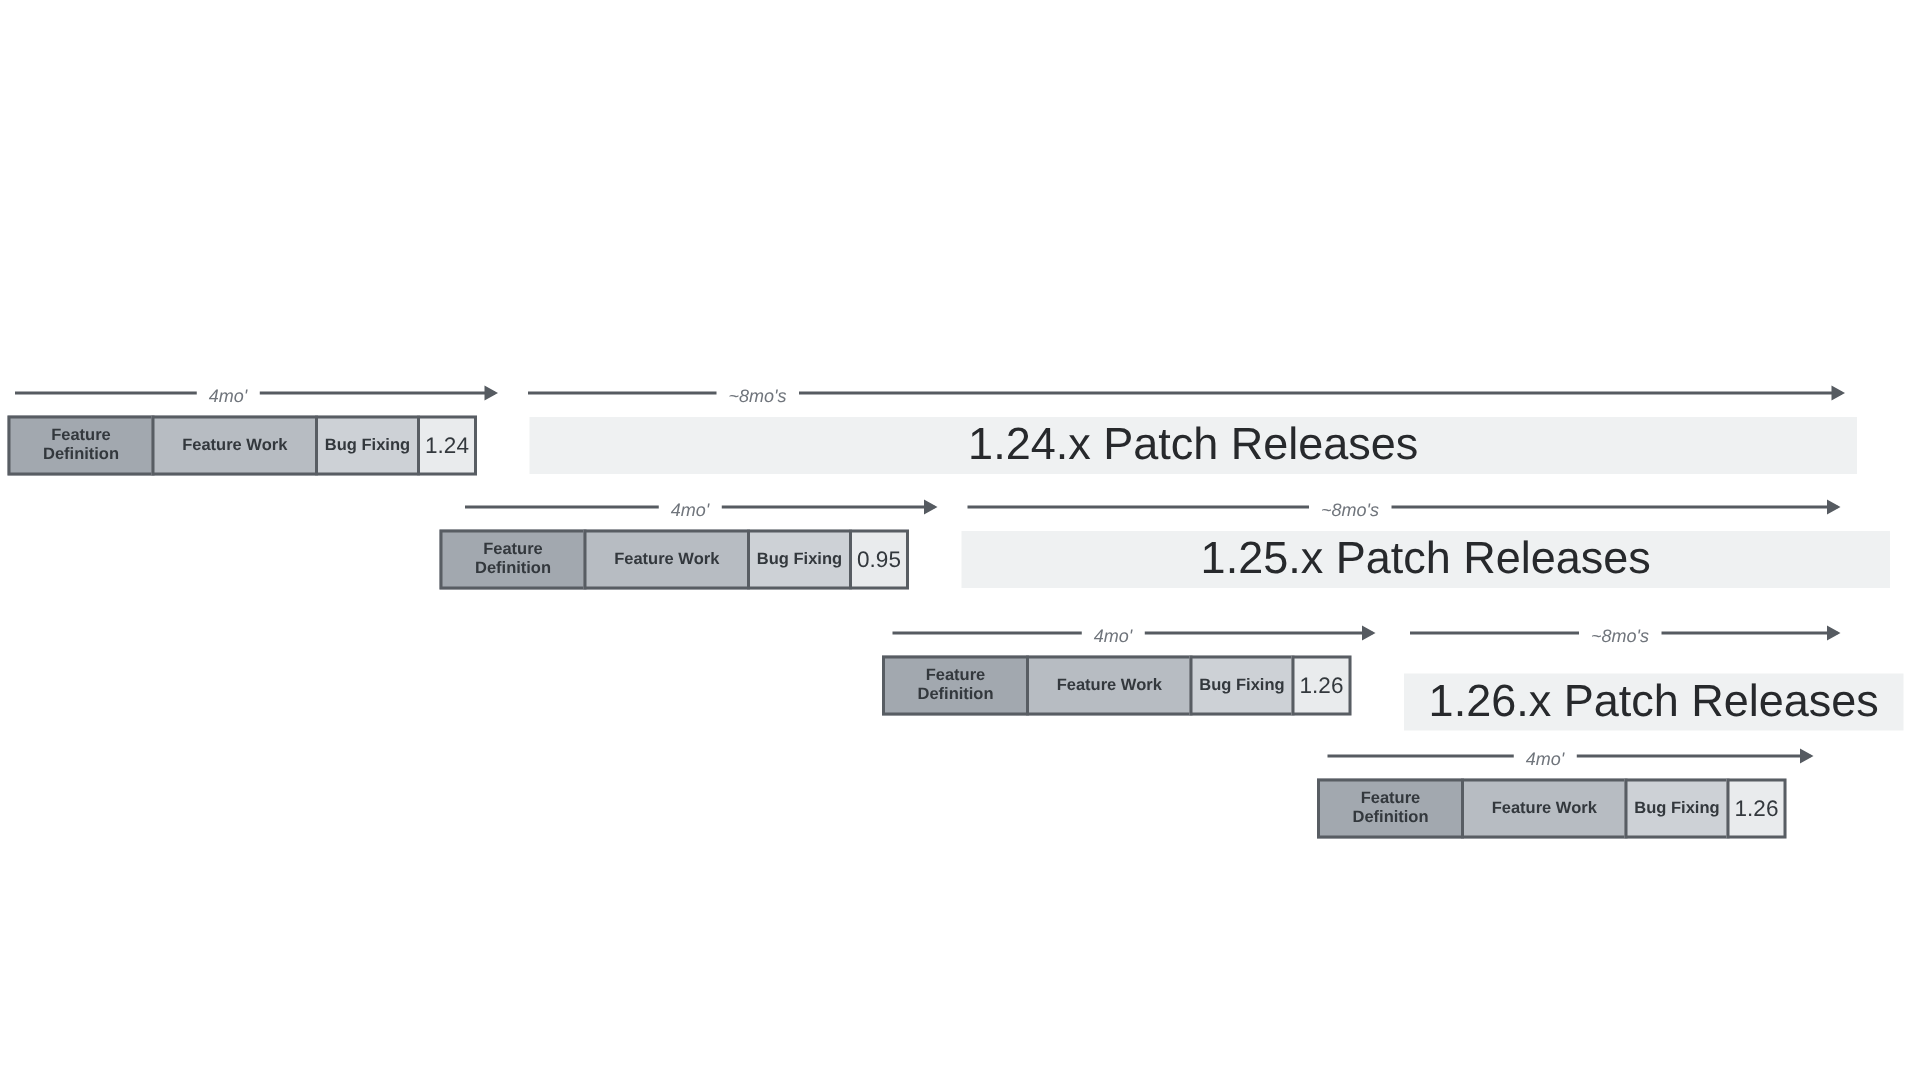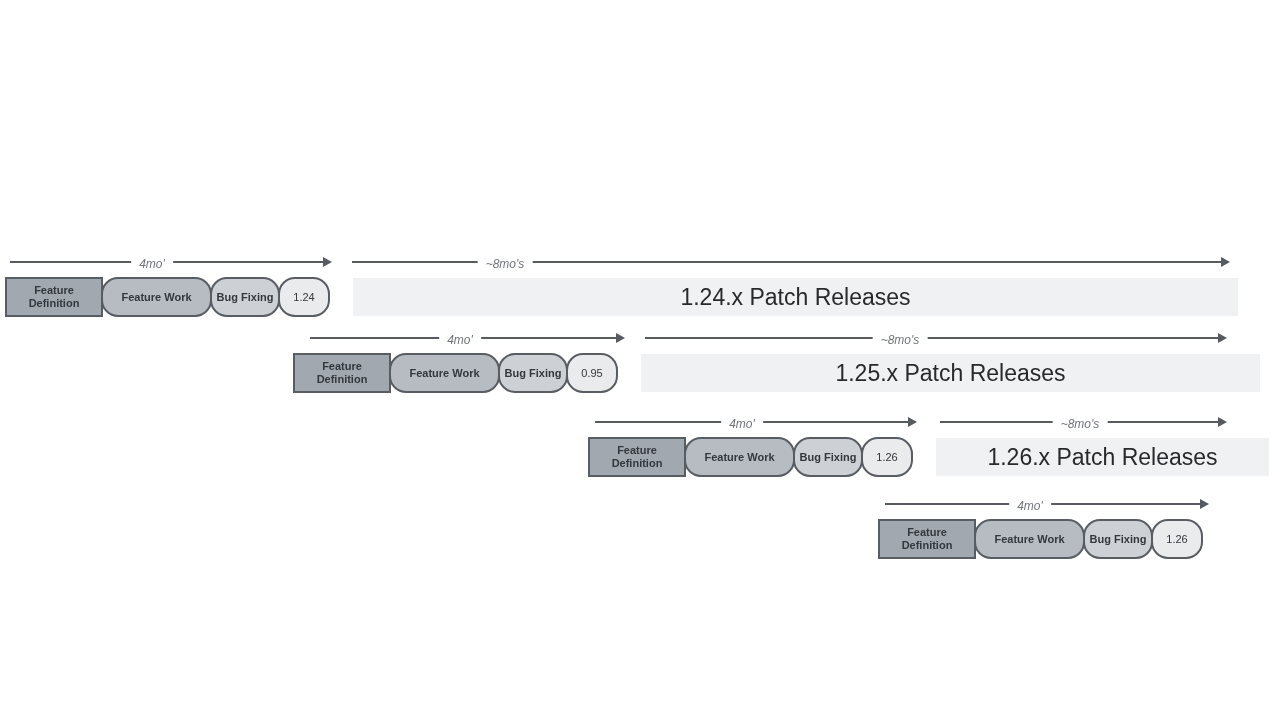--- a/index.html
+++ b/index.html
@@ -47,36 +47,36 @@
   .boxes { position: absolute; display: flex; }
   .box {
     box-sizing: border-box;
     height: 40px;
     border: 2px solid var(--box_border, #585d63);
     display: flex; align-items: center; justify-content: center;
     text-align: center;
     font-size: 11px; line-height: 13px; font-weight: 700;
     color: var(--box_text, #33383d);
   }
-  .box + .box { margin-left: -2px; border-radius: 17px; }
+  .box + .box { margin-left: -2px; }
   .box.fd  { width: 98px;  background: var(--feature_definition_fill, #a2a8af); }
   .box.fw  { width: 111px; background: var(--feature_work_fill, #b7bcc2); }
   .box.bf  { width: 70px;  background: var(--bug_fixing_fill, #cdd1d6); }
-  .box.ver { width: 52px;  background: var(--version_fill, #e9ebed); font-weight: 400; font-size: 11px; }
+  .box.ver { width: 40px;  background: var(--version_fill, #e9ebed); font-weight: 400; font-size: 15px; }
   .box-label { padding: 0 4px; }
 
   
   .patchbar {
     position: absolute;
     height: 38px;
     background: var(--patch_bar_fill, #eff1f2);
     display: flex; align-items: center; justify-content: center;
   }
   .patch-label {
-    font-size: 23px;
+    font-size: 30px;
     color: var(--patch_text, #27292c);
     white-space: nowrap;
   }
 </style>
 </head>
 <body>
 
 <div class="canvas">
   <div class="cycle" style="top: 277px;">
     <div class="arrow arrow-4mo" style="left: 10px; width: 320px; top: -16px;">
@@ -144,21 +144,21 @@
       <div class="box fw">
           <span class="box-label">Feature Work</span>
         </div>
       <div class="box bf">
           <span class="box-label">Bug Fixing</span>
         </div>
       <div class="box ver">
           <span class="box-label">1.26</span>
         </div>
     </div>
-    <div class="patchbar" style="left: 936px; width: 333px; top: 1px;">
+    <div class="patchbar" style="left: 936px; width: 333px; top: 12px;">
       <span class="patch-label">1.26.x Patch Releases</span>
     </div>
   </div>
 
   <div class="cycle" style="top: 519px;">
     <div class="arrow arrow-4mo" style="left: 885px; width: 322px; top: -16px;">
       <span class="arrow-label" style="left: 145px;">4mo'</span>
     </div>
 
     <div class="boxes" style="left: 878px; top: 0px;">

